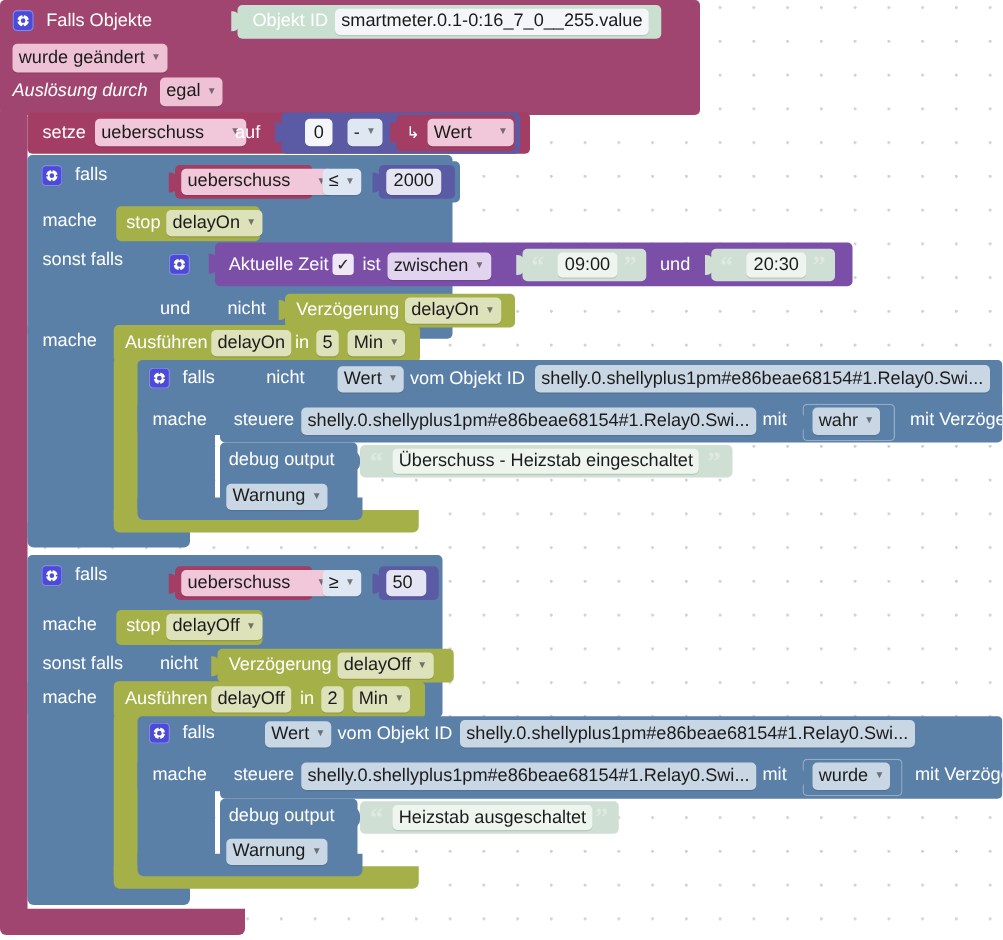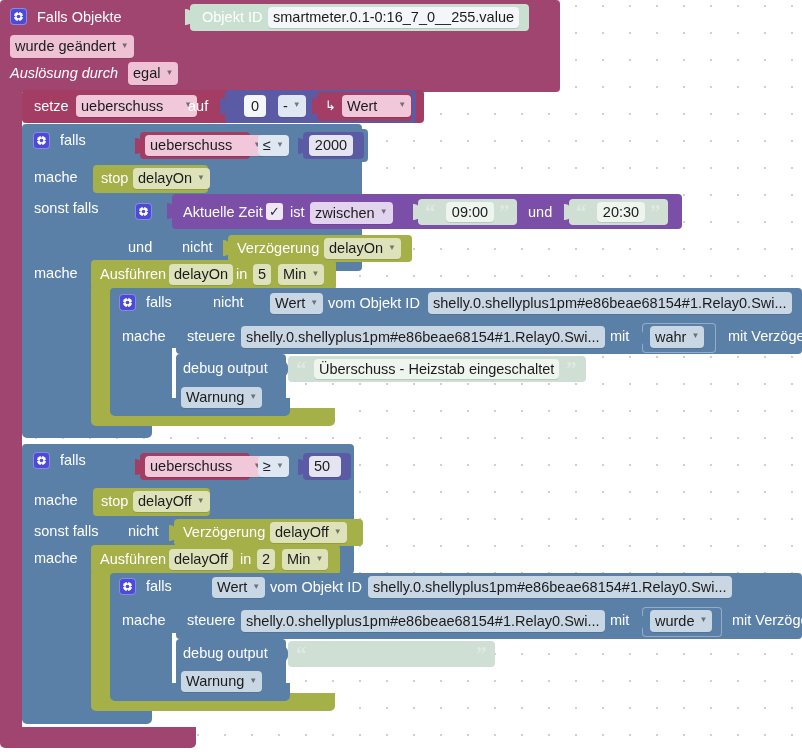--- a/index.html
+++ b/index.html
@@ -467,19 +467,22 @@
     <span class="cv">wurde</span>
     <span class="arr">▼</span>
   </div>
   <div class="lbl" style="left:732px; top:613px;">mit Verzöge</div>
 
   <div class="blk c-logic" style="left:176px; top:639px; width:110px; height:56px;"></div>
   <div class="lbl" style="left:183px; top:646px;">debug output</div>
   <div class="notch c-logic" style="left:281px; top:646px;"></div>
   <div class="blk c-text" style="left:288px; top:641px; width:207px; height:26px;"></div>
   <div class="qt" style="left:296px; top:644px;">“</div>
+  <div class="fld f-mint" style="left:314px; top:644px; height:20px;">
+    <span class="cv">Heizstab ausgeschaltet</span>
+  </div>
   <div class="qt" style="left:476px; top:644px;">”</div>
   <div class="fld f-steel" style="left:181px; top:671px; height:21px;">
     <span class="cv">Warnung</span>
     <span class="arr">▼</span>
   </div>
 
 </div>
 
 </body></html>

